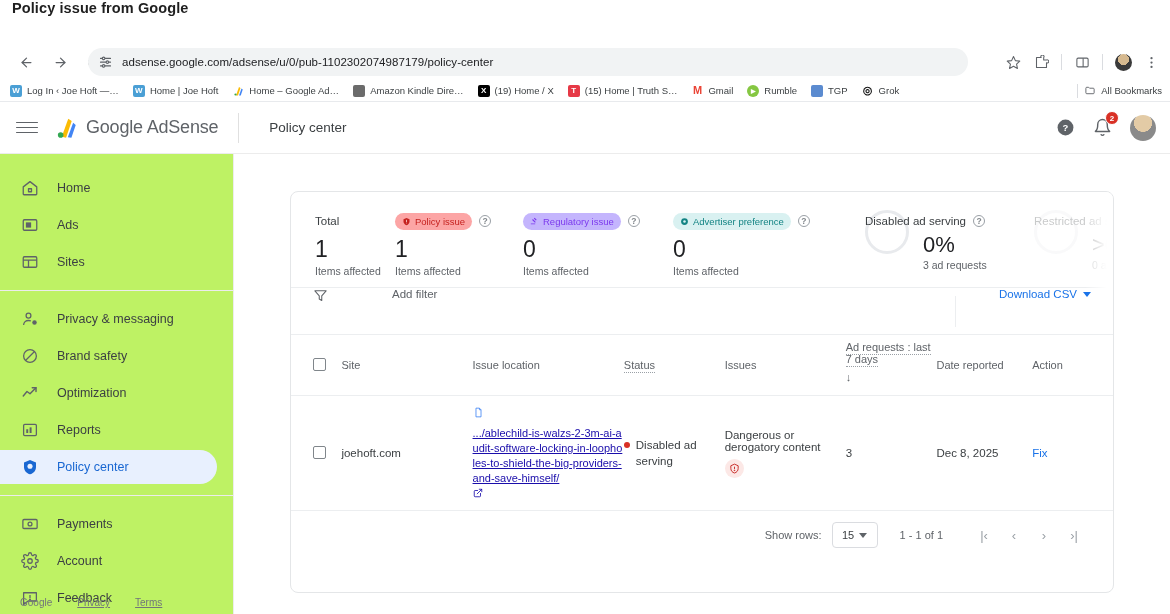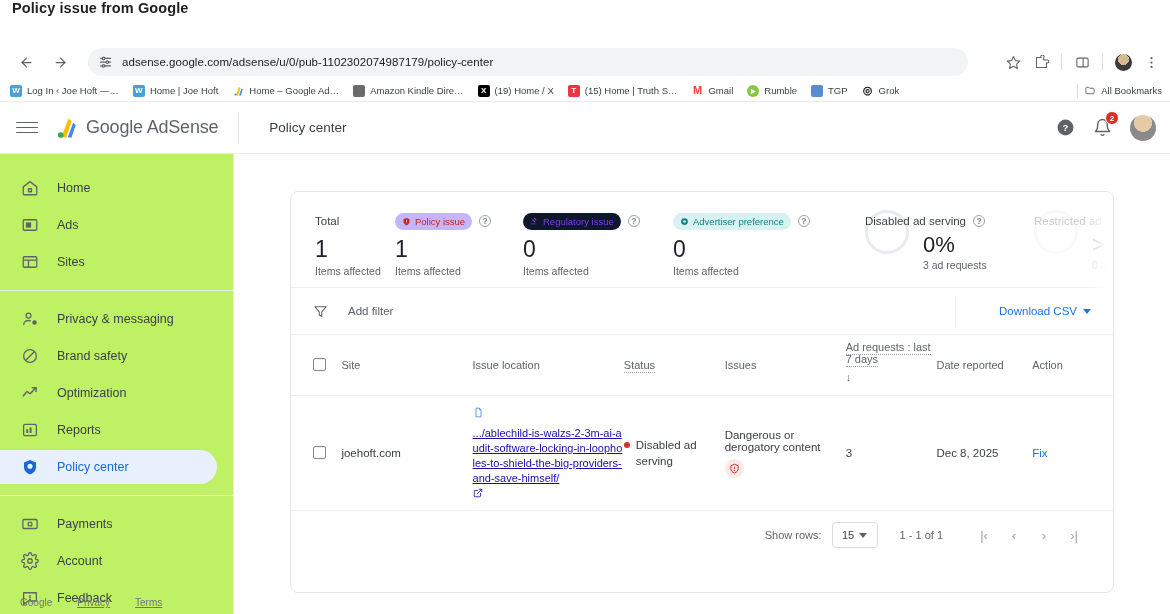--- a/index.html
+++ b/index.html
@@ -155,43 +155,43 @@
   .scard .sc-num {
     font-size: 23px; color: #202124; font-weight: 400; line-height: 30px;
     margin-top: 2px;
   }
   .scard .sc-sub { font-size: 10.5px; color: #5f6368; margin-top: 1px; }
   .chip {
     display: inline-flex; align-items: center; gap: 4px;
     height: 17px; padding: 0 7px; border-radius: 9px;
     font-size: 9.5px; white-space: nowrap;
   }
-  .chip.policy { background: #c4b5fd; color: #c5221f; }
-  .chip.regulatory { background: #0f172a; color: #7c3aed; }
+  .chip.policy { background: #fca5a5; color: #c5221f; }
+  .chip.regulatory { background: #c4b5fd; color: #7c3aed; }
   .chip.advertiser { background: #d9f1f1; color: #128383; }
   .qmark {
     width: 12px; height: 12px; border-radius: 50%; border: 1.2px solid #9aa0a6;
     color: #80868b; font-size: 8.5px; line-height: 10px; text-align: center;
     flex: none; font-weight: 600;
   }
   .gauge { width: 44px; height: 44px; border-radius: 50%;
            border: 3.5px solid #e8eaed; flex: none; }
   .gcard { display: flex; align-items: flex-start; gap: 14px; padding-left: 32px; }
   .gcard .gtext { padding-top: 18px; }
   .gcard .g-pct { font-size: 22px; color: #202124; line-height: 26px; }
   .faded { opacity: .28; }
   .clip-mask {
     position: absolute; right: 0; top: 0; width: 28px; height: 96px;
     background: linear-gradient(to right, rgba(255,255,255,0), #fff 78%);
   }
 
   
   .filterbar {
-    height: 47px; display: flex; align-items: center;
-    border-bottom: 1px solid #eceef0; position: relative;
+    height: 47px; display: flex; 
+    border-bottom: 1px solid #eceef0; position: relative; gap: 44px;
   }
   .filterbar .funnel { margin-left: 22px; color: #5f6368; display: flex; }
   .filterbar .addfilter { margin-left: 20px; font-size: 11.5px; color: #5f6368; }
   .dl-sep { position: absolute; right: 157px; top: 8px; width: 1px; height: 31px; background: #eceef0; }
   .dl-csv {
     position: absolute; right: 22px; font-size: 11.5px; color: #1a73e8;
     display: flex; align-items: center; gap: 6px; cursor: pointer;
   }
   .caret { width: 0; height: 0; border-left: 4px solid transparent;
            border-right: 4px solid transparent; border-top: 5px solid currentColor; }

